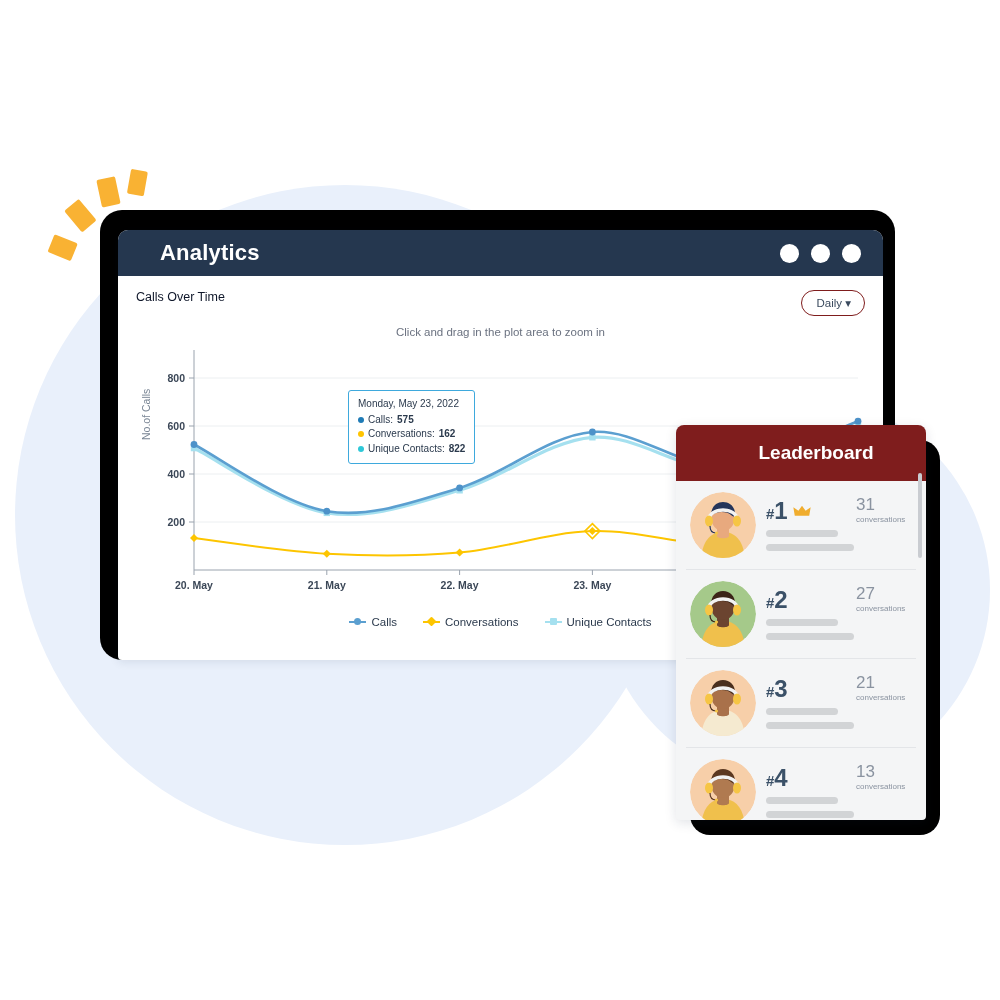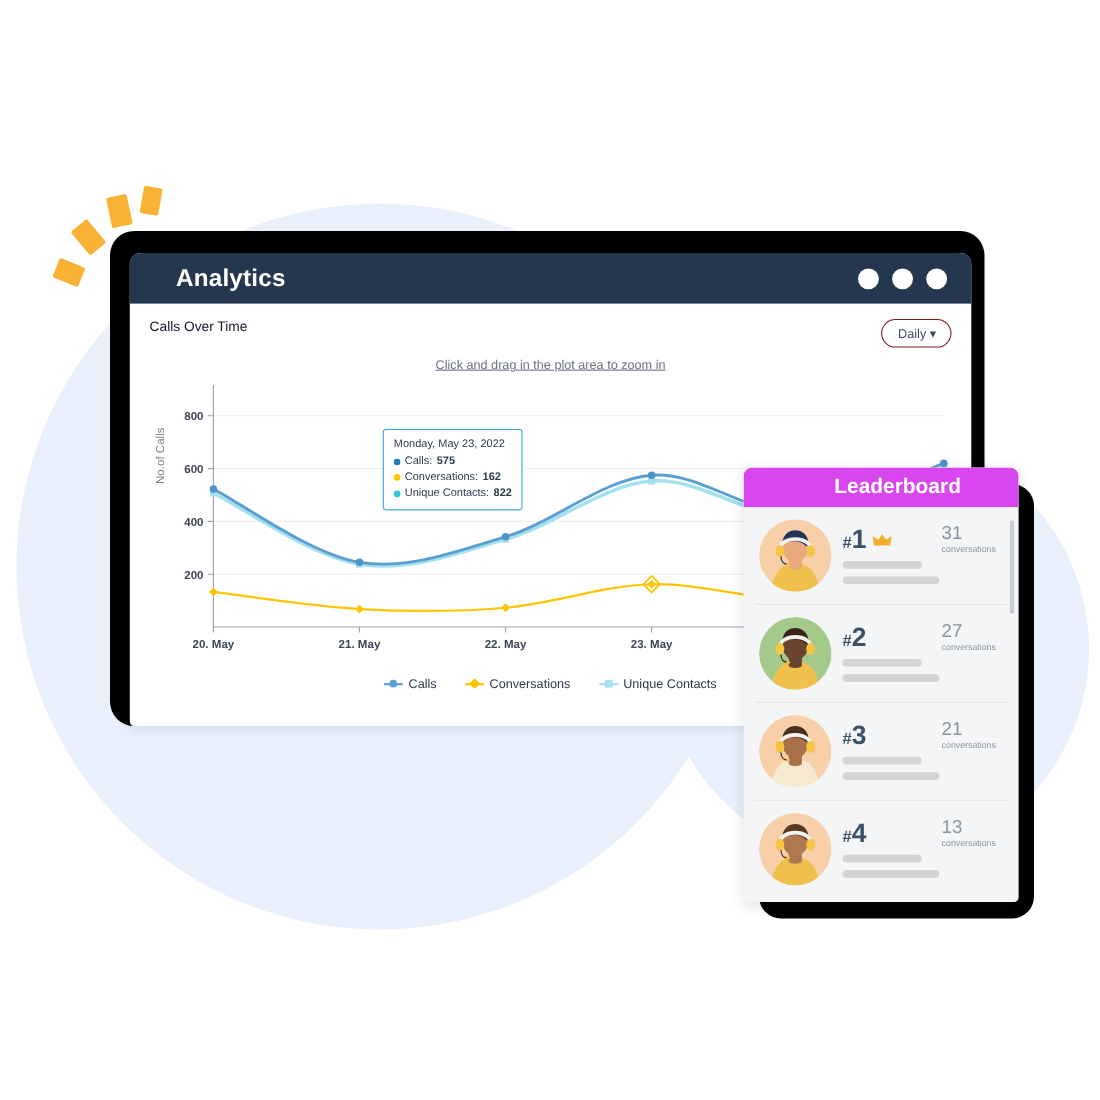--- a/index.html
+++ b/index.html
@@ -80,21 +80,20 @@
     color:#3a4a5e;
     padding:5px 13px 5px 14px;
     cursor:pointer;
     white-space:nowrap;
   }
   .hint{
     text-align:center;
     font-size:11.5px;
     color:#6b7280;
     margin-top:10px;
-    text-decoration:underline;
   }
 
   .plotwrap{position:relative;margin-top:6px;height:268px;}
   .ylab{
     position:absolute;
     left:4px; top:96px;
     font-size:10.5px;color:#7a8695;
     transform:rotate(-90deg);
     transform-origin:left top;
     white-space:nowrap;
@@ -145,21 +144,21 @@
     position:absolute;
     left:676px; top:425px;
     width:250px; height:395px;
     background:#f4f5f6;
     border-radius:8px 8px 4px 4px;
     z-index:5;
     overflow:hidden;
     box-shadow:0 3px 12px rgba(20,40,70,.13);
   }
   .lb-header{
-    height:36px;background:#d946ef;
+    height:56px;background:#7f1d1d;
     display:flex;align-items:center;justify-content:center;padding-left:30px;
   }
   .lb-title{color:#fff;font-size:19px;font-weight:bold;}
   .lb-list{position:relative;padding:0 10px;}
   .lb-item{
     display:flex;align-items:center;
     padding:11px 4px 11px 4px;
     border-bottom:1px solid #e3e5e8;
     gap:10px;
   }

